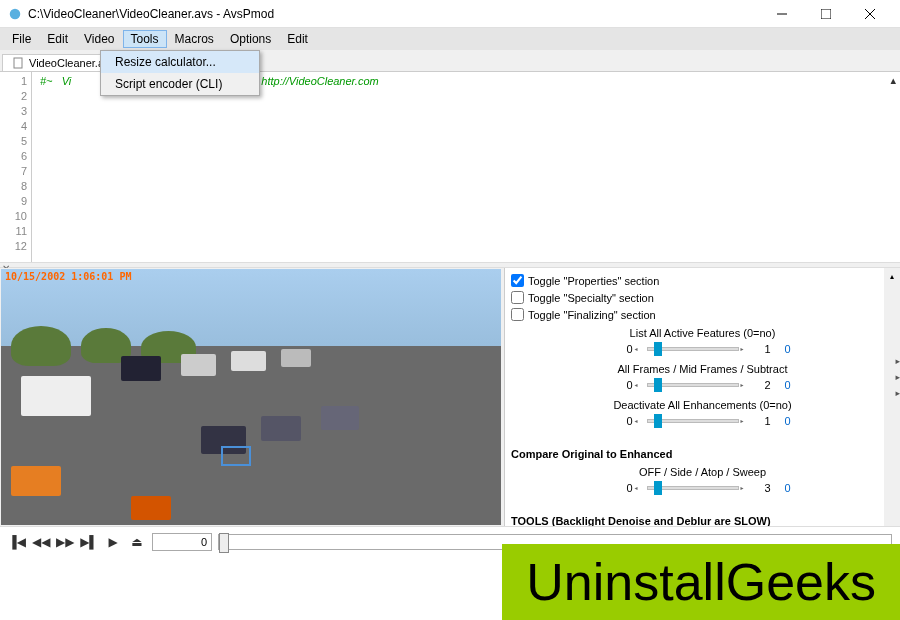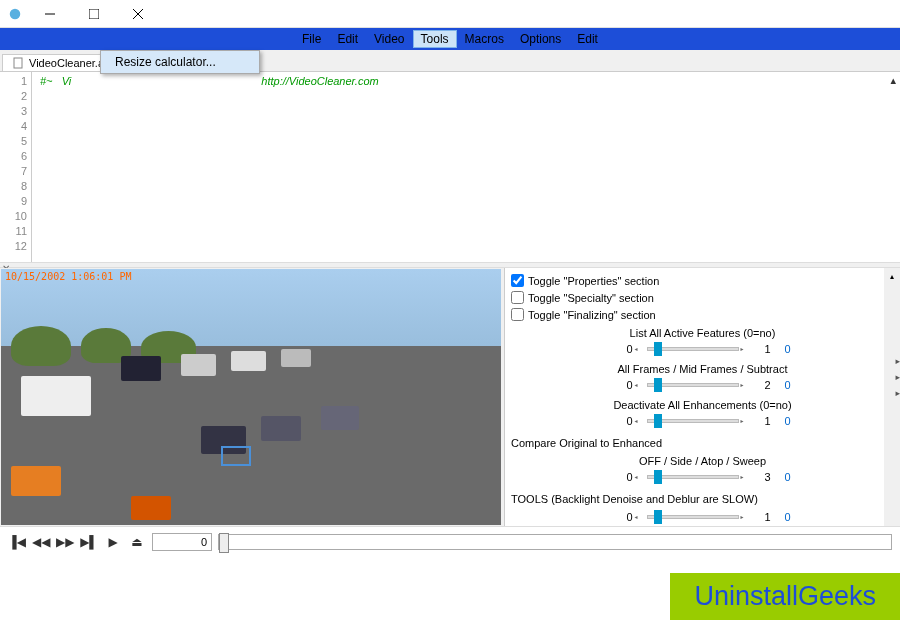--- a/index.html
+++ b/index.html
@@ -4,21 +4,21 @@
 <style>
 * { margin: 0; padding: 0; box-sizing: border-box; font-family: "Segoe UI", Tahoma, sans-serif; }
 body { width: 900px; height: 620px; overflow: hidden; position: relative; background: #fff; }
 
 .titlebar { height: 28px; background: #fff; display: flex; align-items: center; padding: 0 8px; border-bottom: 1px solid #e0e0e0; }
 .titlebar-icon { width: 14px; height: 14px; margin-right: 6px; }
 .titlebar-text { font-size: 12px; flex: 1; }
 .titlebar-buttons { display: flex; gap: 0; }
 .titlebar-btn { width: 44px; height: 28px; display: flex; align-items: center; justify-content: center; cursor: pointer; }
 
-.menubar { height: 22px; background: #1d4ed8; display: flex; align-items: center; padding: 0 4px; font-size: 12px; justify-content: center; }
+.menubar { height: 22px; background: #e5e5e5; display: flex; align-items: center; padding: 0 4px; font-size: 12px; }
 .menu-item { padding: 2px 8px; cursor: pointer; }
 .menu-item.active { background: #cce4f7; border: 1px solid #7eb4ea; padding: 1px 7px; }
 
 .dropdown { position: absolute; top: 50px; left: 100px; background: #f0f0f0; border: 1px solid #aaa; box-shadow: 2px 2px 4px rgba(0,0,0,0.3); z-index: 100; min-width: 160px; }
 .dropdown-item { padding: 4px 14px; font-size: 12px; cursor: pointer; }
 .dropdown-item.highlight { background: #d6e8f9; }
 
 .tabbar { height: 22px; background: #f0f0f0; display: flex; align-items: flex-end; padding: 0 2px; border-bottom: 1px solid #ccc; }
 .tab { padding: 2px 10px; background: #fff; border: 1px solid #ccc; border-bottom: none; font-size: 11px; display: flex; align-items: center; gap: 4px; margin-right: 2px; }
 .tab-icon { width: 12px; height: 12px; }
@@ -31,62 +31,63 @@
 .code-line { height: 15px; line-height: 15px; white-space: pre; }
 .green { color: #009900; font-style: italic; }
 .scroll-minimize { position: absolute; right: 4px; top: 2px; font-size: 11px; color: #333; }
 
 .splitter { height: 6px; background: #f0f0f0; border-top: 1px solid #ddd; border-bottom: 1px solid #ddd; cursor: row-resize; position: relative; }
 .splitter-handle { position: absolute; left: 2px; top: 0px; font-size: 10px; color: #666; }
 
 .lower { display: flex; height: 258px; }
 .preview { width: 504px; background: #f0f0f0; position: relative; }
 .preview-img { width: 500px; height: 256px; margin: 1px; background: linear-gradient(to bottom, #aaceee 0%, #99bedd 30%, #888 30%, #777 100%); position: relative; overflow: hidden; }
-.preview-timestamp { position: absolute; top: 2px; left: 4px; color: #ff6600; font-size: 10px; font-weight: normal; font-family: monospace; }
+.preview-timestamp { position: absolute; top: 2px; left: 4px; color: #ff6600; font-size: 10px; font-weight: bold; font-family: monospace; }
 .parking-lot { position: absolute; top: 30%; left: 0; right: 0; bottom: 0; background: #6a6a6a; }
 .car { position: absolute; background: #ddd; border-radius: 2px; }
 .bush { position: absolute; background: #5a7a3a; border-radius: 50% 50% 30% 30%; }
 
 .props { flex: 1; background: #fff; border-left: 1px solid #ccc; overflow-y: auto; font-size: 11px; padding: 4px 6px; position: relative; }
 .prop-check { display: flex; align-items: center; gap: 4px; padding: 2px 0; }
 .prop-check input { margin: 0; }
 .prop-row { display: flex; align-items: center; padding: 4px 0; gap: 4px; flex-direction: column; }
 .prop-label { flex: 1; }
 .prop-ctrl { display: flex; align-items: center; gap: 2px; }
 .prop-num { width: 18px; text-align: right; color: #0066cc; }
 .spinner { width: 10px; display: flex; flex-direction: column; font-size: 6px; color: #666; }
 .spinner span { height: 6px; line-height: 6px; cursor: pointer; }
 .slider-track { width: 92px; height: 4px; background: #ddd; border: 1px solid #bbb; position: relative; }
 .slider-thumb { position: absolute; width: 8px; height: 14px; background: #0099cc; top: -6px; left: 6px; cursor: pointer; }
-.prop-header { font-weight: normal; padding: 6px 0 2px 0; }
+.prop-header { font-weight: bold; padding: 6px 0 2px 0; margin-top: 11px; }
 .props-scroll { position: absolute; right: 0; top: 0; bottom: 0; width: 16px; background: #f0f0f0; }
 .props-scroll-up { position: absolute; top: 0; width: 16px; height: 16px; display: flex; align-items: center; justify-content: center; font-size: 8px; }
 
 .side-arrows { position: absolute; right: 0; top: 356px; display: flex; flex-direction: column; font-size: 9px; color: #555; }
 .side-arrows span { height: 16px; cursor: pointer; }
 
 .playbar { height: 30px; background: #fff; border-top: 1px solid #ddd; display: flex; align-items: center; padding: 0 8px; gap: 6px; }
 .play-btn { font-size: 12px; cursor: pointer; color: #333; width: 18px; text-align: center; }
 .frame-input { width: 60px; height: 18px; border: 1px solid #aaa; font-size: 11px; text-align: right; padding: 0 4px; }
 .timeline { flex: 1; height: 16px; border: 1px solid #aaa; background: #fff; position: relative; }
 .timeline-marker { position: absolute; left: 0; top: -2px; width: 10px; height: 20px; background: #eee; border: 1px solid #888; }
 
 .footer { height: 30px; background: #fff; }
 
-.watermark { position: absolute; right: 0; bottom: 0; background: #99cc00; color: #1d4ed8; font-size: 27px; font-weight: 500; padding: 8px 24px; font-family: Arial, sans-serif; }
+.watermark { position: absolute; right: 0; bottom: 0; background: #99cc00; color: #000000; font-size: 52px; font-weight: 500; padding: 8px 24px; font-family: Arial, sans-serif; }
 </style>
 </head>
 <body>
 
 <div class="titlebar">
   <span class="titlebar-icon">
     <svg viewBox="0 0 16 16">
         <circle cx="8" cy="8" r="6" fill="#5ab0e0"></circle>
       </svg>
   </span>
+  <span class="titlebar-text">C:\VideoCleaner\VideoCleaner.avs - AvsPmod</span>
   <div class="titlebar-buttons">
     <div class="titlebar-btn">
         <svg width="10" height="10">
           <line x1="0" y1="5" x2="10" y2="5" stroke="#000"></line>
         </svg>
       </div>
     <div class="titlebar-btn">
         <svg width="10" height="10">
           <rect x="0" y="0" width="10" height="10" fill="none" stroke="#000"></rect>
         </svg>
@@ -105,20 +106,21 @@
   <span class="menu-item">Edit</span>
   <span class="menu-item">Video</span>
   <span class="menu-item active">Tools</span>
   <span class="menu-item">Macros</span>
   <span class="menu-item">Options</span>
   <span class="menu-item">Edit</span>
 </div>
 
 <div class="dropdown">
   <div class="dropdown-item highlight">Resize calculator...</div>
+  <div class="dropdown-item">Script encoder (CLI)</div>
 </div>
 
 <div class="tabbar">
   <div class="tab">
     <span class="tab-icon"><svg viewBox="0 0 12 12">
           <rect x="1" y="1" width="8" height="10" fill="#fff" stroke="#888"></rect>
         </svg></span>
     <span>VideoCleaner.avs</span>
   </div>
   <div class="tab back" style="">

